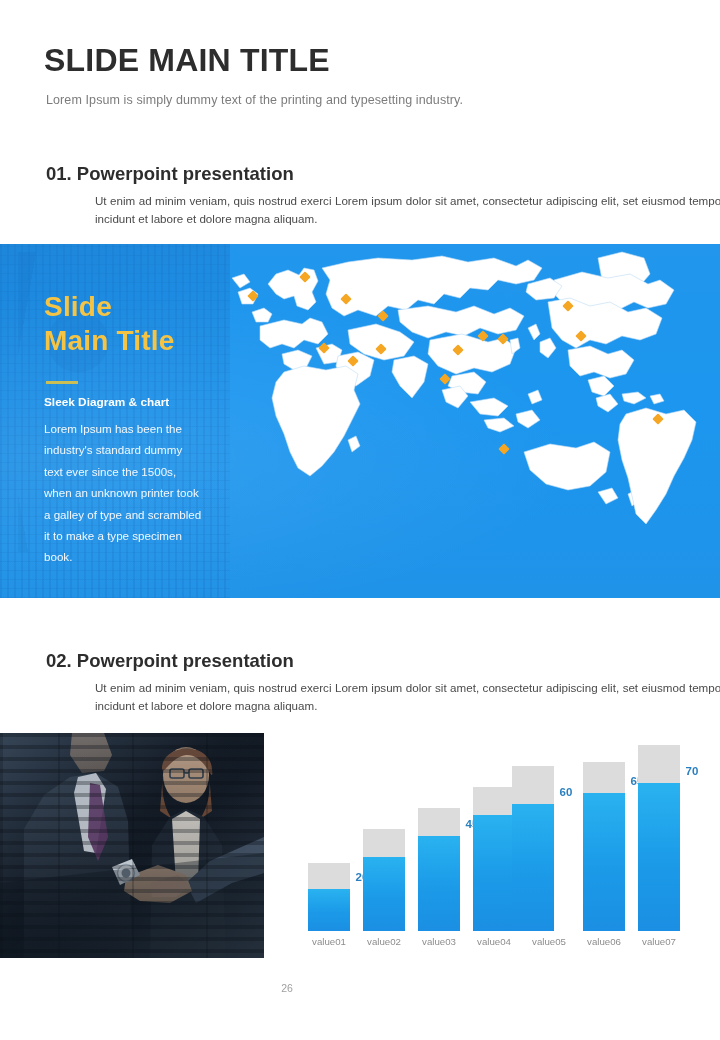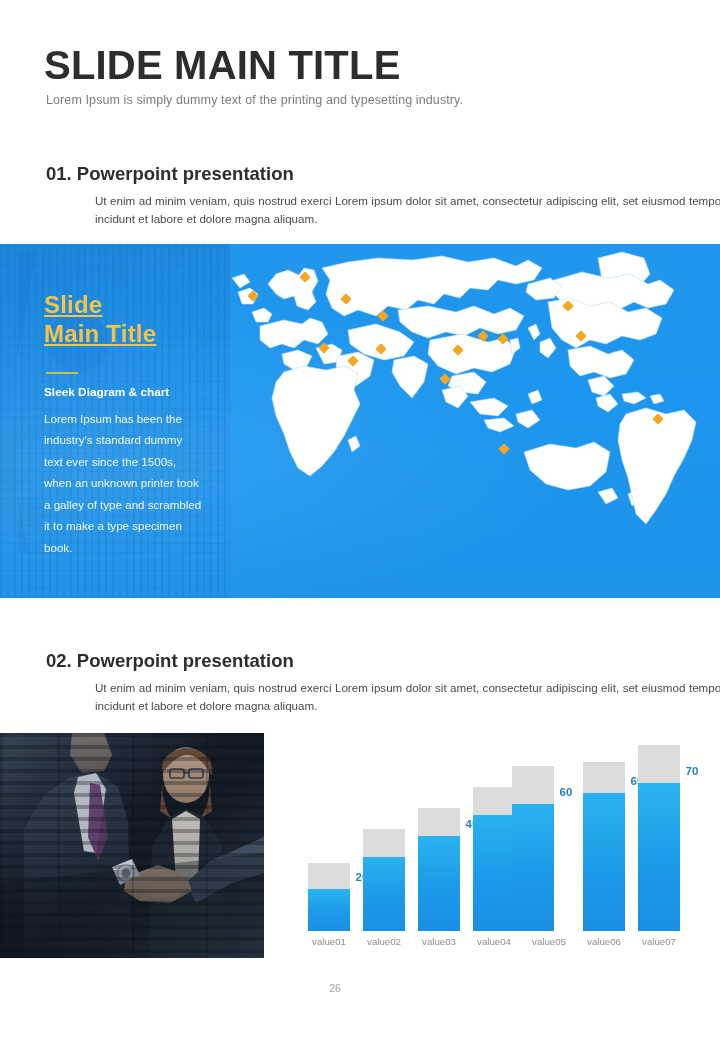--- a/index.html
+++ b/index.html
@@ -9,21 +9,21 @@
     height: 1040px;
     background: #ffffff;
     font-family: "Liberation Sans", "DejaVu Sans", sans-serif;
     overflow: hidden;
   }
   .page { position: relative; width: 720px; height: 1040px; background: #fff; }
 
   
   .slide-title {
     position: absolute; left: 44px; top: 43px;
-    font-size: 40px; font-weight: 700; color: #2d2d2d;
+    font-size: 32px; font-weight: 700; color: #2d2d2d;
     letter-spacing: 0.2px; line-height: 1.1;
   }
   .slide-subtitle {
     position: absolute; left: 46px; top: 93px;
     font-size: 12.5px; color: #7c7c7c; letter-spacing: .1px;
   }
 
   
   .section-heading {
     position: absolute; left: 46px;
@@ -61,23 +61,22 @@
     content: ""; position: absolute; left: 18px; top: 8px; width: 150px; height: 300px;
     background:
       linear-gradient(100deg, rgba(12,66,124,.40) 0 18px, rgba(12,66,124,0) 18px 34px),
       linear-gradient(80deg,  rgba(12,66,124,.30) 0 10px, rgba(12,66,124,0) 10px 40px),
       radial-gradient(circle at 40% 30%, rgba(12,66,124,.35) 0 30px, rgba(12,66,124,0) 31px);
     opacity: .7;
   }
 
   .panel-left { position: absolute; left: 44px; top: 46px; width: 160px; z-index: 4; }
   .panel-title {
-    font-size: 24px; font-weight: 700; color: #f6c445; line-height: 1.22;
+    font-size: 28px; font-weight: 700; color: #f6c445; line-height: 1.22;
     letter-spacing: .2px;
-    text-decoration: underline;
   }
   .panel-rule {
     width: 32px; height: 2.5px; background: #cbbe55; margin: 23px 0 11px 2px;
   }
   .panel-sub {
     font-size: 11.8px; font-weight: 700; color: #ffffff; margin-bottom: 9px;
   }
   .panel-text {
     font-size: 11.6px; line-height: 1.85; color: #f2f8fe;
   }
@@ -114,21 +113,21 @@
     font-size: 11.5px; font-weight: 700; color: #2a7fc0; margin-left: 33px;
   }
   .bar-label {
     position: absolute; width: 60px; text-align: center;
     font-size: 9.7px; color: #8d8d8d; top: 206px;
   }
 
   
   .page-number {
     position: absolute; left: 0; top: 982px; width: 574px; text-align: center;
-    font-size: 10.5px; color: #a0a0a0; margin-left: 48px;
+    font-size: 10.5px; color: #a0a0a0;
   }
 </style>
 </head>
 <body>
 
 <div class="page">
 
   <div class="slide-title">SLIDE MAIN TITLE</div>
   <div class="slide-subtitle">Lorem Ipsum is simply dummy text of the printing and typesetting industry.</div>
 

